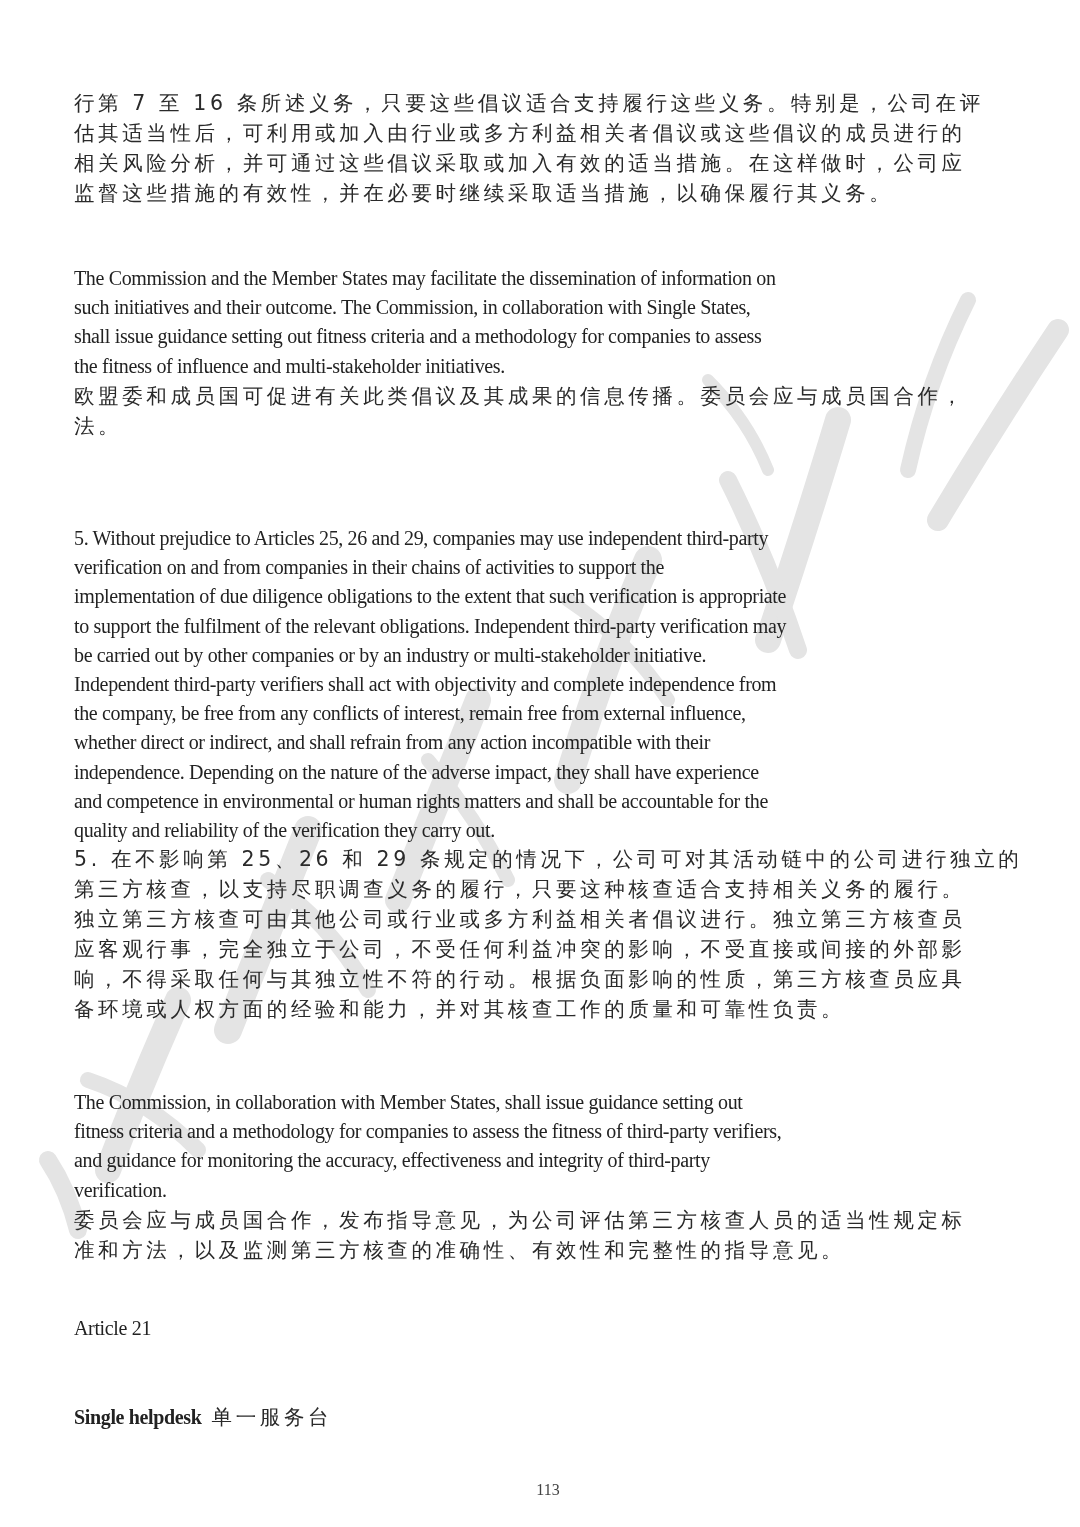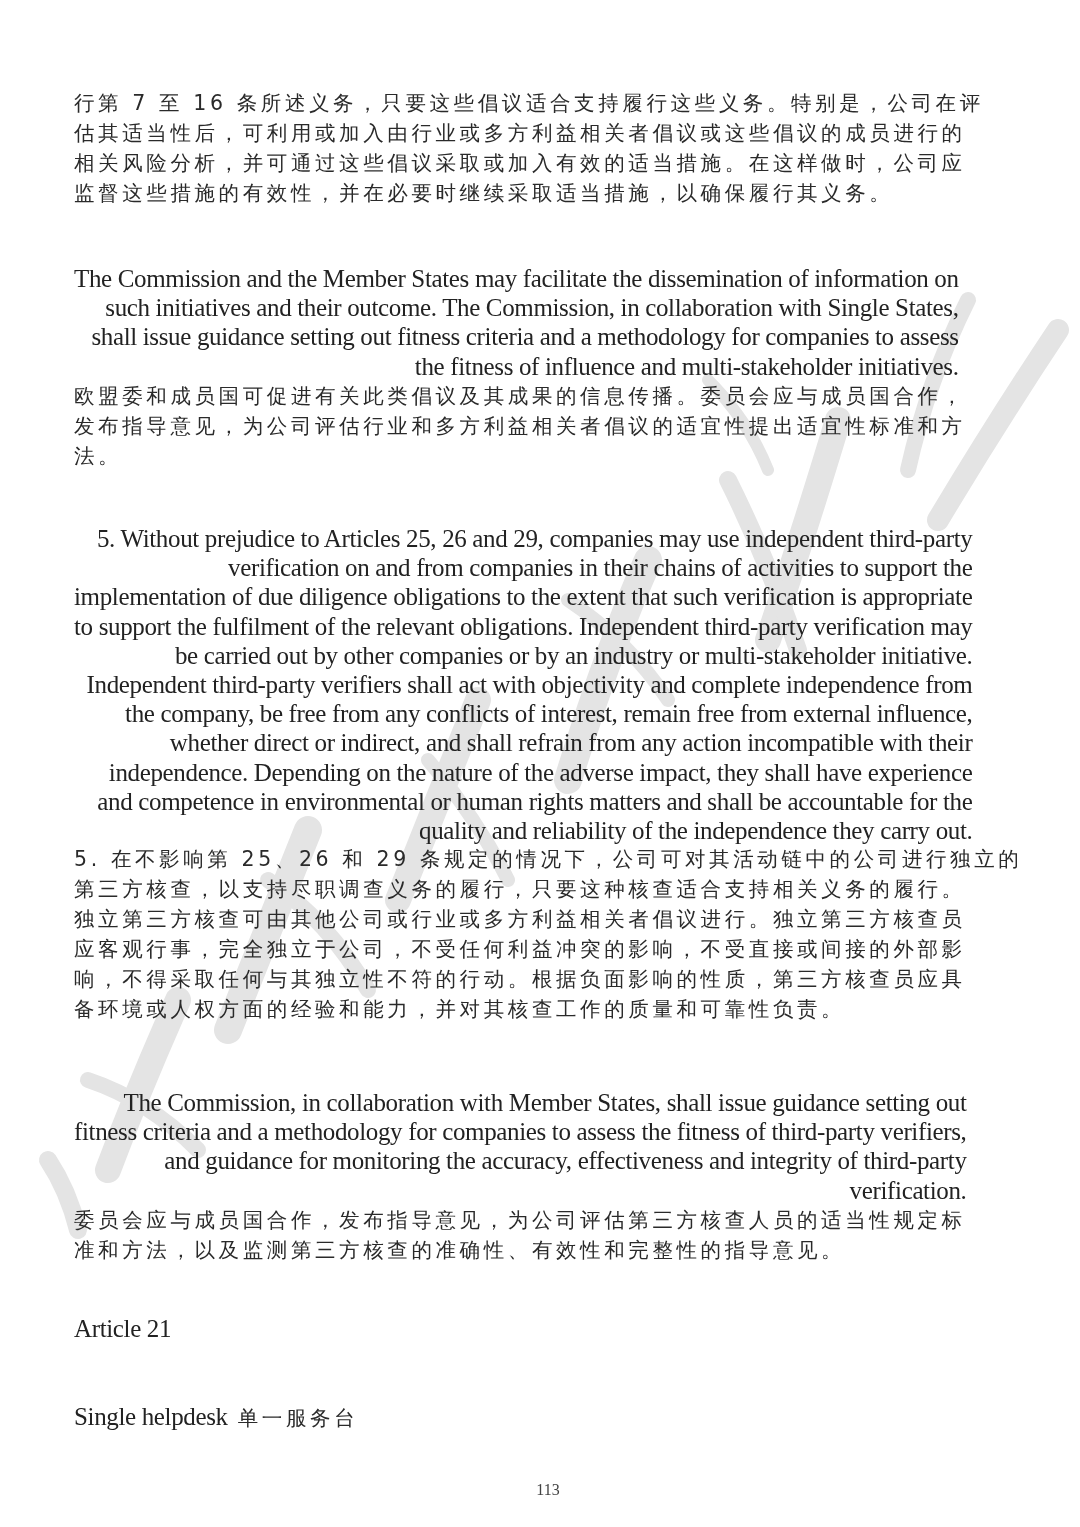--- a/index.html
+++ b/index.html
@@ -10,22 +10,22 @@
     }
     .watermark {
       position: absolute; left: 0; top: 0; width: 1080px; height: 1527px;
       pointer-events: none; z-index: 0;
     }
     .content {
       position: absolute; left: 66px; top: 88px; width: 950px; z-index: 1;
     }
     .en {
       font-family: "Liberation Serif", "DejaVu Serif", serif;
-      font-size: 25px; line-height: 29.2px; color: #222;
-      letter-spacing: -0.35px; margin: 0; text-align: right;
+      font-size: 20px; line-height: 29.2px; color: #222;
+      letter-spacing: -0.35px; margin: 0;
     }
     .zh {
       font-family: "DejaVu Sans", "Liberation Sans", sans-serif;
       font-size: 20.5px; line-height: 30px; color: #2a2a2a;
       letter-spacing: 3.6px; margin: 0;
     }
     .line { display: block; white-space: nowrap; }
     .block { position: absolute; left: 0; }
     .footer {
       position: absolute; left: 0; width: 1080px; top: 1481px; text-align: center;
@@ -67,36 +67,35 @@
 
     <div class="block en" style="top:176px;">
       <span class="line">The Commission and the Member States may facilitate the dissemination of information on</span>
       <span class="line">such initiatives and their outcome. The Commission, in collaboration with Single States,</span>
       <span class="line">shall issue guidance setting out fitness criteria and a methodology for companies to assess</span>
       <span class="line">the fitness of influence and multi-stakeholder initiatives.</span>
     </div>
 
     <div class="block zh" style="top:293px;">
       <span class="line">欧盟委和成员国可促进有关此类倡议及其成果的信息传播。委员会应与成员国合作，</span>
-      <span class="line">发布指导意见，为公司评估行业和多方利益相关者倡议的适宜性提出适宜性标准和方</span>
       <span class="line">法。</span>
     </div>
 
     <div class="block en" style="top:436px;">
       <span class="line">5.   Without prejudice to Articles 25, 26 and 29, companies may use independent third-party</span>
       <span class="line">verification on and from companies in their chains of activities to support the</span>
       <span class="line">implementation of due diligence obligations to the extent that such verification is appropriate</span>
       <span class="line">to support the fulfilment of the relevant obligations. Independent third-party verification may</span>
       <span class="line">be carried out by other companies or by an industry or multi-stakeholder initiative.</span>
       <span class="line">Independent third-party verifiers shall act with objectivity and complete independence from</span>
       <span class="line">the company, be free from any conflicts of interest, remain free from external influence,</span>
       <span class="line">whether direct or indirect, and shall refrain from any action incompatible with their</span>
       <span class="line">independence. Depending on the nature of the adverse impact, they shall have experience</span>
       <span class="line">and competence in environmental or human rights matters and shall be accountable for the</span>
-      <span class="line">quality and reliability of the independence they carry out.</span>
+      <span class="line">quality and reliability of the verification they carry out.</span>
     </div>
 
     <div class="block zh" style="top:756px;">
       <span class="line">5. 在不影响第 25、26 和 29 条规定的情况下，公司可对其活动链中的公司进行独立的</span>
       <span class="line">第三方核查，以支持尽职调查义务的履行，只要这种核查适合支持相关义务的履行。</span>
       <span class="line">独立第三方核查可由其他公司或行业或多方利益相关者倡议进行。独立第三方核查员</span>
       <span class="line">应客观行事，完全独立于公司，不受任何利益冲突的影响，不受直接或间接的外部影</span>
       <span class="line">响，不得采取任何与其独立性不符的行动。根据负面影响的性质，第三方核查员应具</span>
       <span class="line">备环境或人权方面的经验和能力，并对其核查工作的质量和可靠性负责。</span>
     </div>
@@ -111,20 +110,20 @@
     <div class="block zh" style="top:1117px;">
       <span class="line">委员会应与成员国合作，发布指导意见，为公司评估第三方核查人员的适当性规定标</span>
       <span class="line">准和方法，以及监测第三方核查的准确性、有效性和完整性的指导意见。</span>
     </div>
 
     <div class="block en" style="top:1226px;">
       <span class="line">Article 21</span>
     </div>
 
     <div class="block" style="top:1314px; white-space:nowrap;">
-      <span class="en" style="display:inline;">Single helpdesk</span>
+      <span class="en" style="display:inline;font-weight:bold;">Single helpdesk</span>
       <span class="zh" style="display:inline; margin-left:6px;">单一服务台</span>
     </div>
 
   </div>
 
   <div class="footer">113</div>
 </div>
 
 </body></html>

